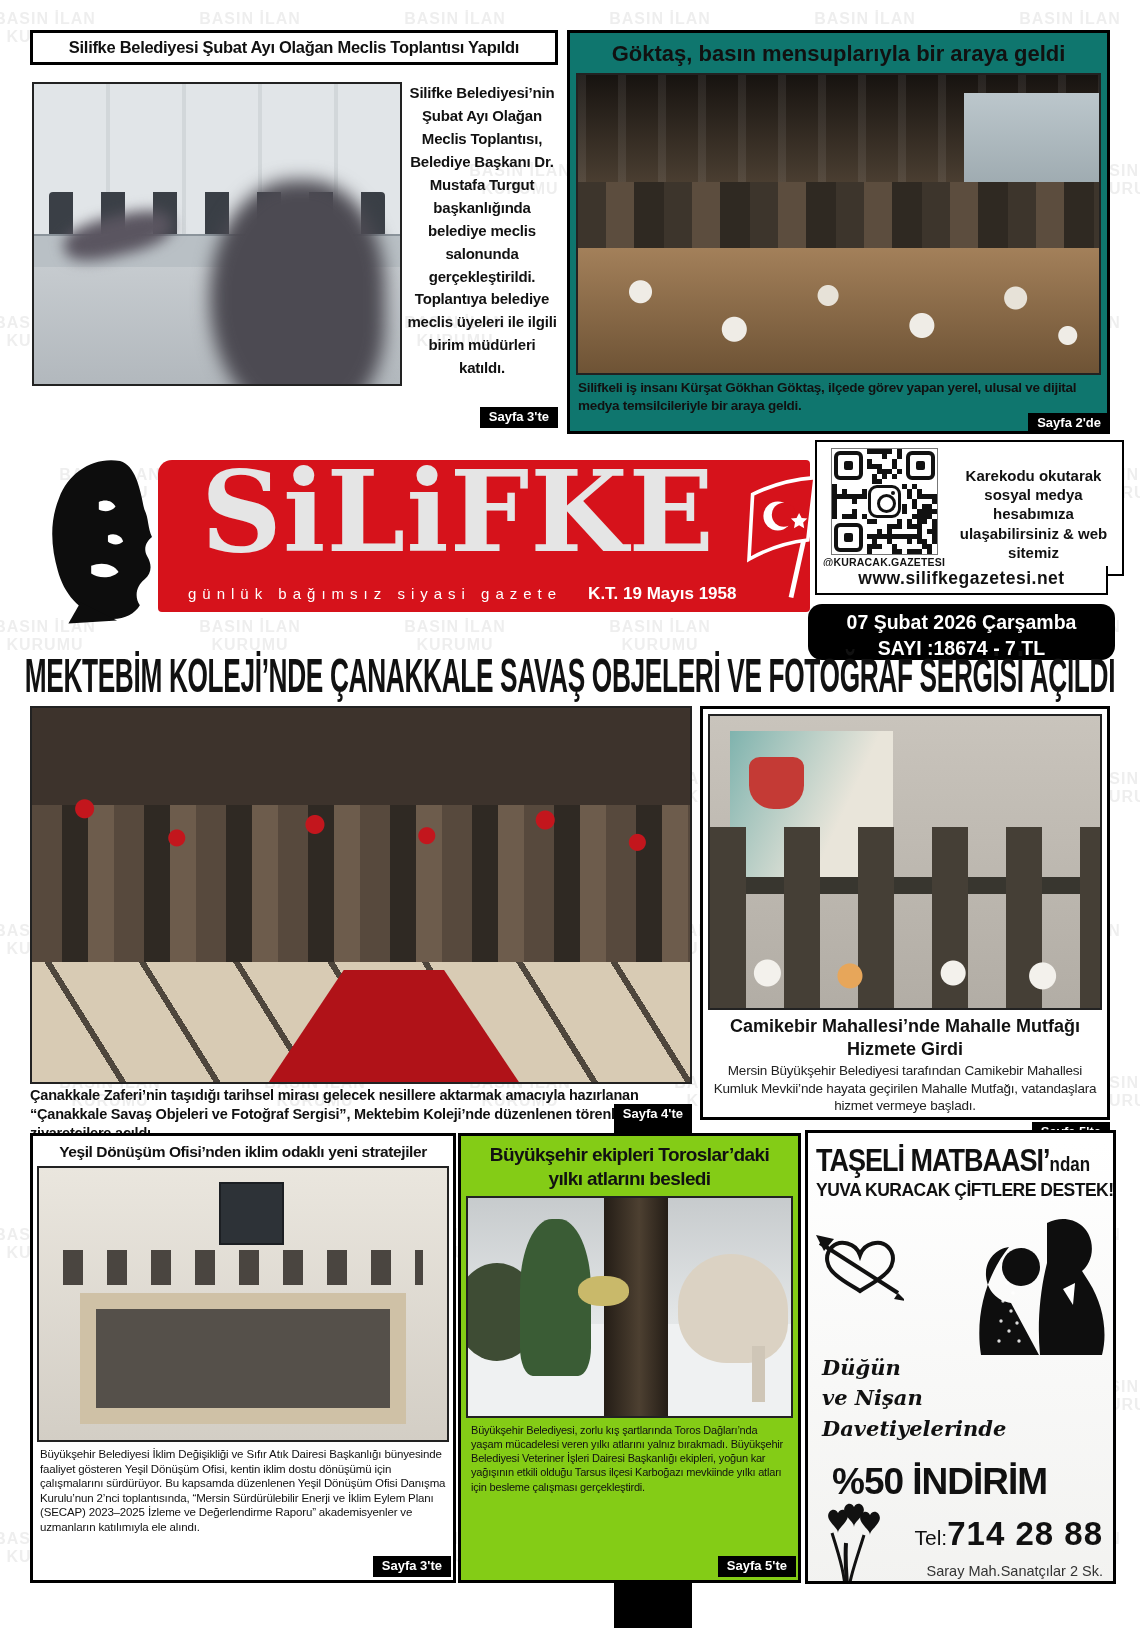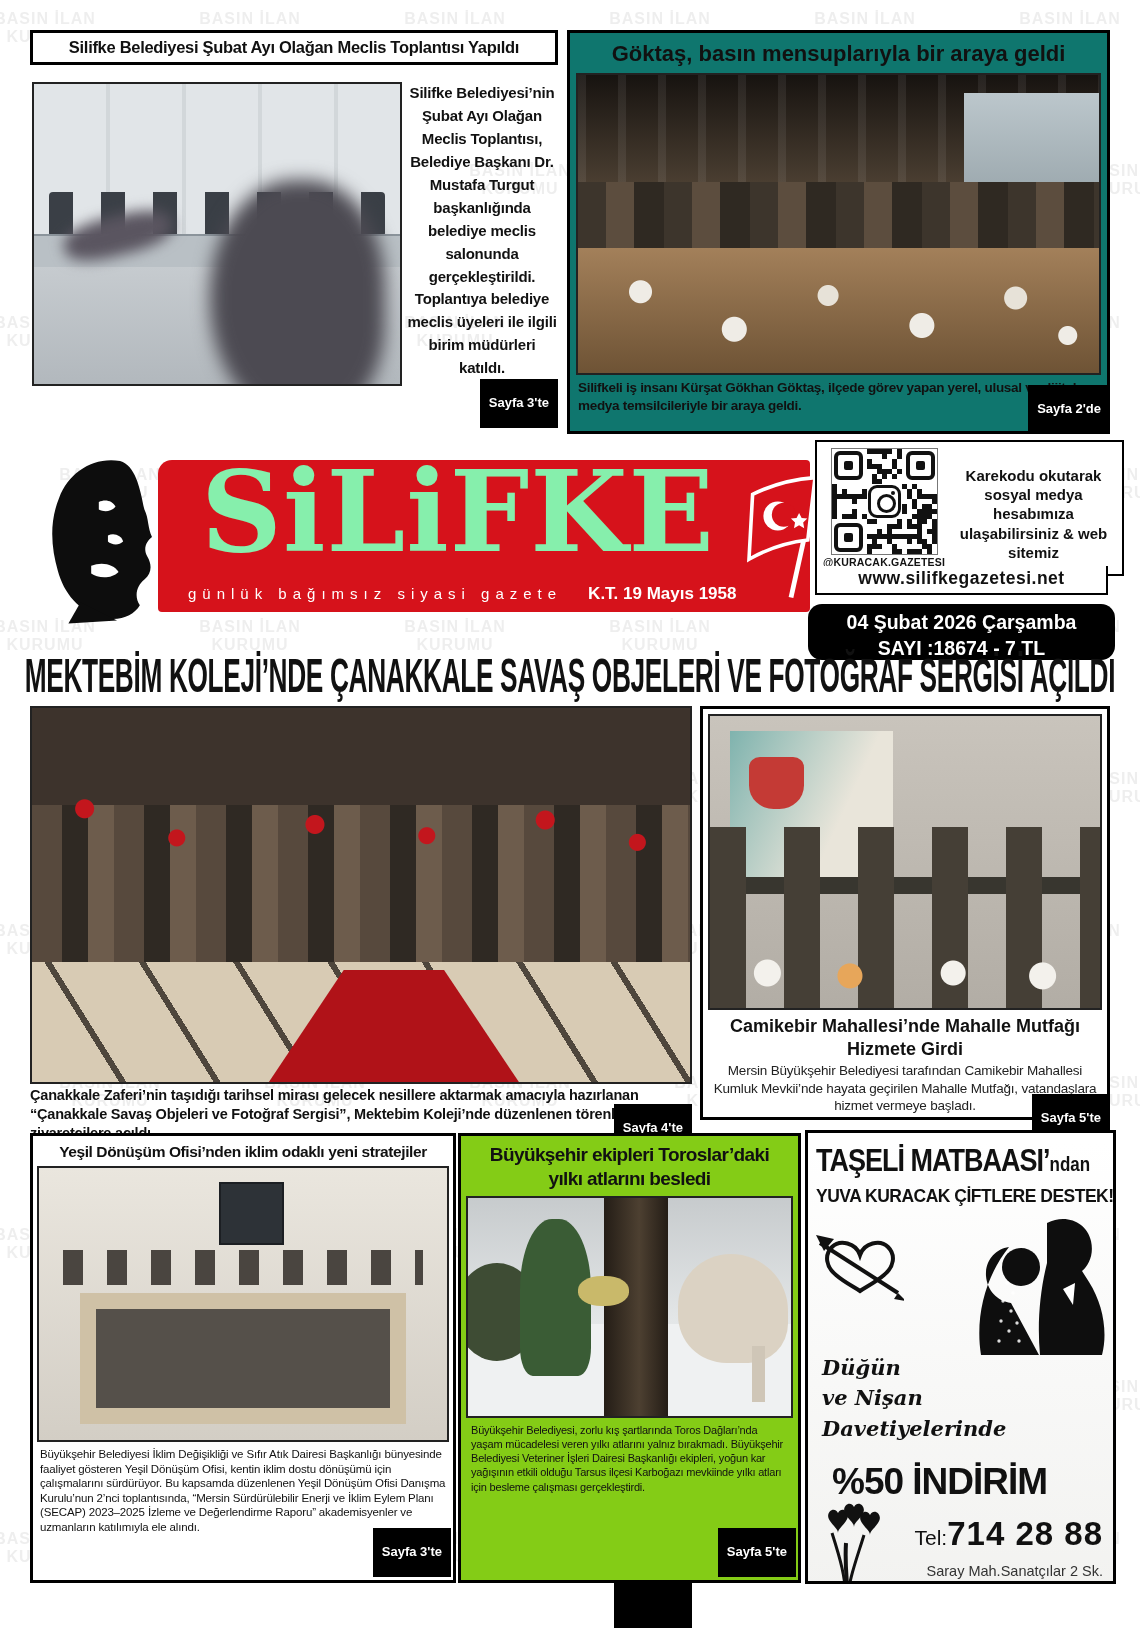--- a/index.html
+++ b/index.html
@@ -6,21 +6,21 @@
   .page{position:relative;width:1140px;height:1628px;background:#fff;overflow:hidden;
         font-family:"Liberation Sans",sans-serif;color:#111;margin:0 auto;}
   
   #watermark{position:absolute;inset:0;z-index:0;pointer-events:none;}
   .wm-tile{position:absolute;width:170px;text-align:center;color:rgba(120,120,120,.13);
            font-weight:bold;font-size:16px;line-height:1.15;letter-spacing:1px;
            text-shadow:1px 1px 0 rgba(255,255,255,.6);}
   .z{position:relative;z-index:1;}
   
   .page-badge{position:absolute;background:#000;color:#fff;font-size:13px;font-weight:bold;
-              padding:16px 9px;line-height:1.3;white-space:nowrap;}
+              padding:2px 9px;line-height:1.3;white-space:nowrap;}
   .photo{position:relative;overflow:hidden;border:2px solid #222;background:#ccc;}
   .photo *{position:absolute;}
   
   .art-tl{position:absolute;left:30px;top:30px;width:528px;height:396px;}
   .tl-title{border:3px solid #000;margin:0;padding:5px 6px;text-align:center;
             font-size:16.5px;font-weight:bold;letter-spacing:-.3px;background:#fff;}
   .tl-photo{position:absolute;left:2px;top:52px;width:366px;height:300px;}
   .tl-body{position:absolute;left:376px;top:52px;width:152px;margin:0;text-align:center;
            font-weight:bold;font-size:15px;line-height:1.53;letter-spacing:-.2px;}
   .tl-badge{right:0;bottom:-2px;}
@@ -28,21 +28,21 @@
   .art-tr{position:absolute;left:567px;top:30px;width:537px;height:398px;border:3px solid #000;background:#0f766e;}
   .tr-title{margin:0;padding:8px 4px 6px;text-align:center;font-size:22px;font-weight:bold;}
   .tr-photo{margin:0 6px;height:298px;}
   .tr-caption{margin:4px 8px 0;font-weight:bold;font-size:13.5px;line-height:1.35;letter-spacing:-.3px;}
   .tr-badge{right:-3px;bottom:-3px;}
   
   .mast{position:absolute;left:0;top:438px;width:1140px;height:200px;}
   .ata{position:absolute;left:38px;top:18px;width:152px;height:168px;}
   .banner{position:absolute;left:158px;top:22px;width:652px;height:152px;background:#d6121b;
           border-radius:14px 4px 4px 4px;}
-  .banner-name{position:absolute;left:40px;top:-14px;width:520px;text-align:center;color:#86efac;
+  .banner-name{position:absolute;left:40px;top:-14px;width:520px;text-align:center;color:#e5e5e5;
                font-family:"DejaVu Serif",serif;font-weight:900;font-size:112px;letter-spacing:1px;}
   .flagsvg{position:absolute;right:-18px;top:8px;}
   .tagline-row{position:absolute;left:30px;bottom:8px;width:600px;display:flex;align-items:baseline;gap:26px;color:#fff;}
   .tagline{font-size:15px;letter-spacing:6px;white-space:nowrap;}
   .founded{font-size:17px;font-weight:bold;white-space:nowrap;}
   .qr-box{position:absolute;left:815px;top:2px;width:293px;height:124px;border:2px solid #000;background:#fff;
           display:flex;padding:4px 6px;gap:6px;}
   .qr-wrap{width:122px;text-align:center;}
   .qr{position:relative;width:105px;height:105px;margin:2px auto 0;border:1px solid #777;background:#fff;}
   #qr-grid{display:grid;grid-template-columns:repeat(21,5px);grid-template-rows:repeat(21,5px);}
@@ -82,21 +82,21 @@
   .art-bc{position:absolute;left:458px;top:1133px;width:337px;height:444px;border:3px solid #000;background:#84cc16;}
   .bc-title{margin:0;padding:7px 10px 5px;text-align:center;font-weight:bold;font-size:19px;line-height:1.25;letter-spacing:-.6px;}
   .bc-photo{margin:0 5px;height:218px;}
   .bc-body{margin:5px 10px 0;font-size:11px;line-height:1.3;letter-spacing:-.2px;}
   .bc-badge{right:2px;bottom:3px;}
   
   .ad{position:absolute;left:805px;top:1130px;width:305px;height:448px;border:3px solid #000;background:#fff;overflow:hidden;}
   .ad-inner{position:relative;width:100%;height:100%;background:linear-gradient(#fff,#f2f2f0);}
   .ad-brand{margin:10px 8px 0;font-size:27px;font-weight:900;letter-spacing:-1px;transform:scaleY(1.15);transform-origin:left top;white-space:nowrap;}
   .ad-brand small{font-size:17px;font-weight:bold;letter-spacing:0;}
-  .ad-head{margin:12px 8px 0;font-size:17.5px;font-weight:900;letter-spacing:-.5px;white-space:nowrap;}
+  .ad-head{margin:6px 8px 0;font-size:17.5px;font-weight:900;letter-spacing:-.5px;white-space:nowrap;}
   .ad-heart{position:absolute;left:8px;top:92px;}
   .ad-couple{position:absolute;right:2px;top:62px;}
   .ad-script{position:absolute;left:14px;top:210px;font-family:"DejaVu Serif",serif;font-style:italic;font-weight:bold;
              font-size:21px;line-height:1.45;}
   .ad-discount{position:absolute;left:24px;top:318px;font-size:37px;font-weight:900;letter-spacing:-1px;white-space:nowrap;}
   .ad-flowers{position:absolute;left:8px;top:360px;}
   .ad-tel{position:absolute;right:10px;top:372px;white-space:nowrap;}
   .ad-tel .lbl{font-size:21px;}
   .ad-tel .num{font-size:33px;font-weight:900;letter-spacing:1px;}
   .ad-addr{position:absolute;right:10px;top:418px;text-align:right;font-size:14.5px;line-height:1.45;color:#333;}
@@ -734,21 +734,21 @@
           <div class="qf tr"></div>
           <div class="qf bl"></div>
           <div class="qr-ig"></div>
         </div>
         <div class="qr-handle">@KURACAK.GAZETESI</div>
       </div>
       <div class="qr-text">Karekodu okutarak sosyal medya hesabımıza ulaşabilirsiniz &amp; web sitemiz</div>
     </div>
     <div class="website">www.silifkegazetesi.net</div>
     <div class="date-badge">
-      <div>04 Şubat 2026 Çarşamba</div>
+      <div>07 Şubat 2026 Çarşamba</div>
       <div>SAYI :18674 - 7 TL</div>
     </div>
   </header>
 
   <div class="headline-wrap z">
     <div class="headline">MEKTEBİM KOLEJİ’NDE ÇANAKKALE SAVAŞ OBJELERİ VE FOTOĞRAF SERGİSİ AÇILDI</div>
   </div>
 
   <div class="photo ml-photo z ph-school">
     <div class="s-top"></div>

